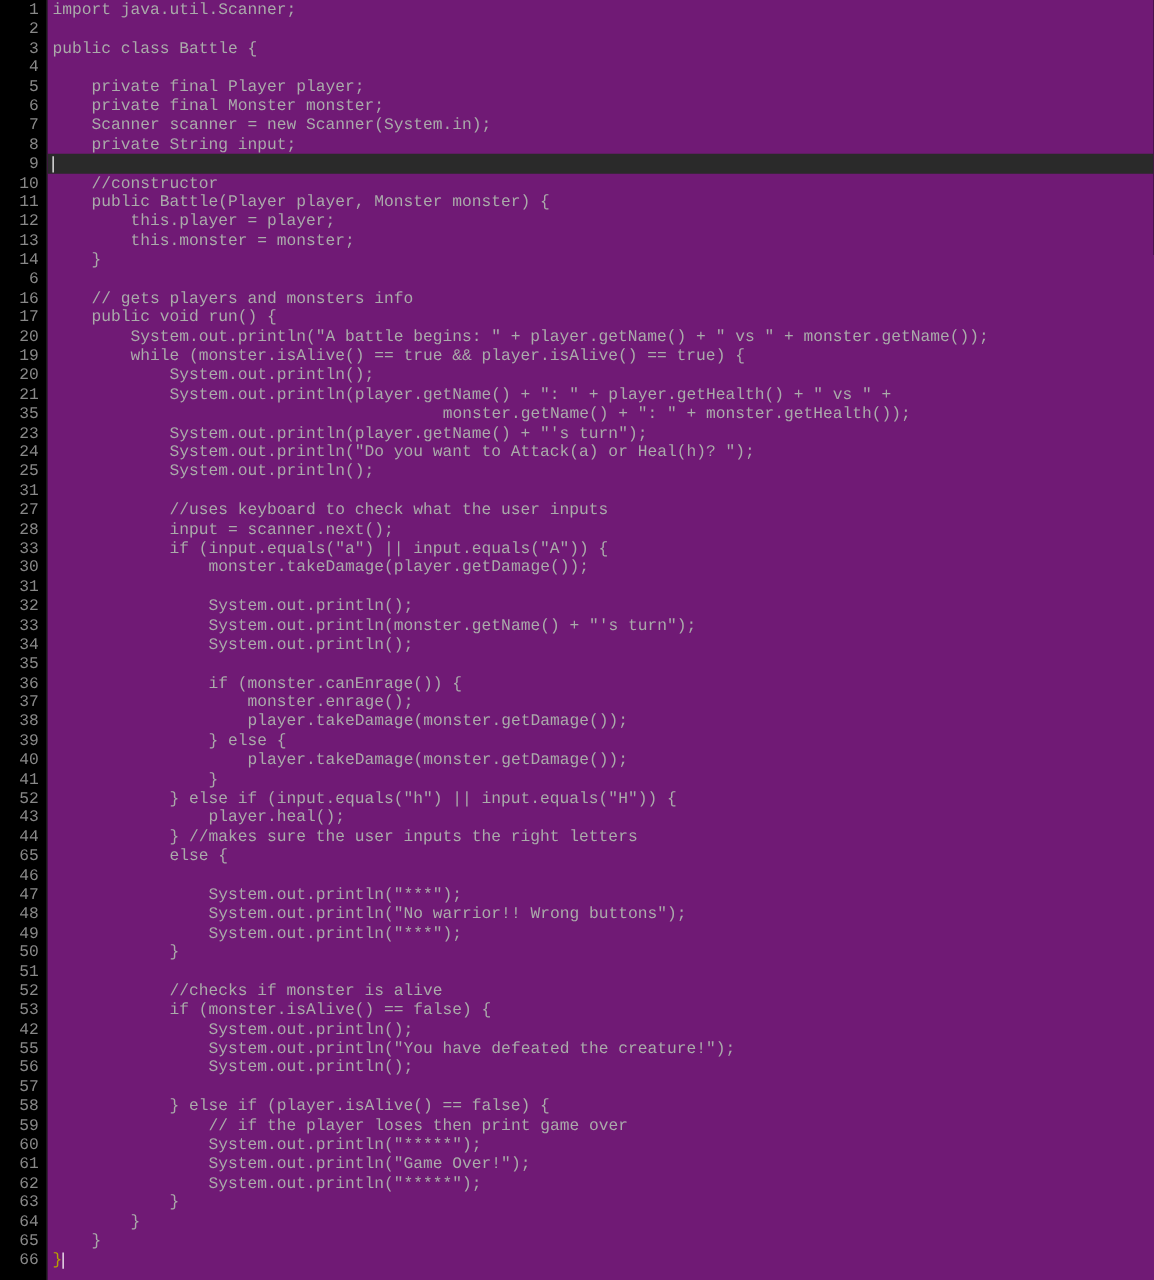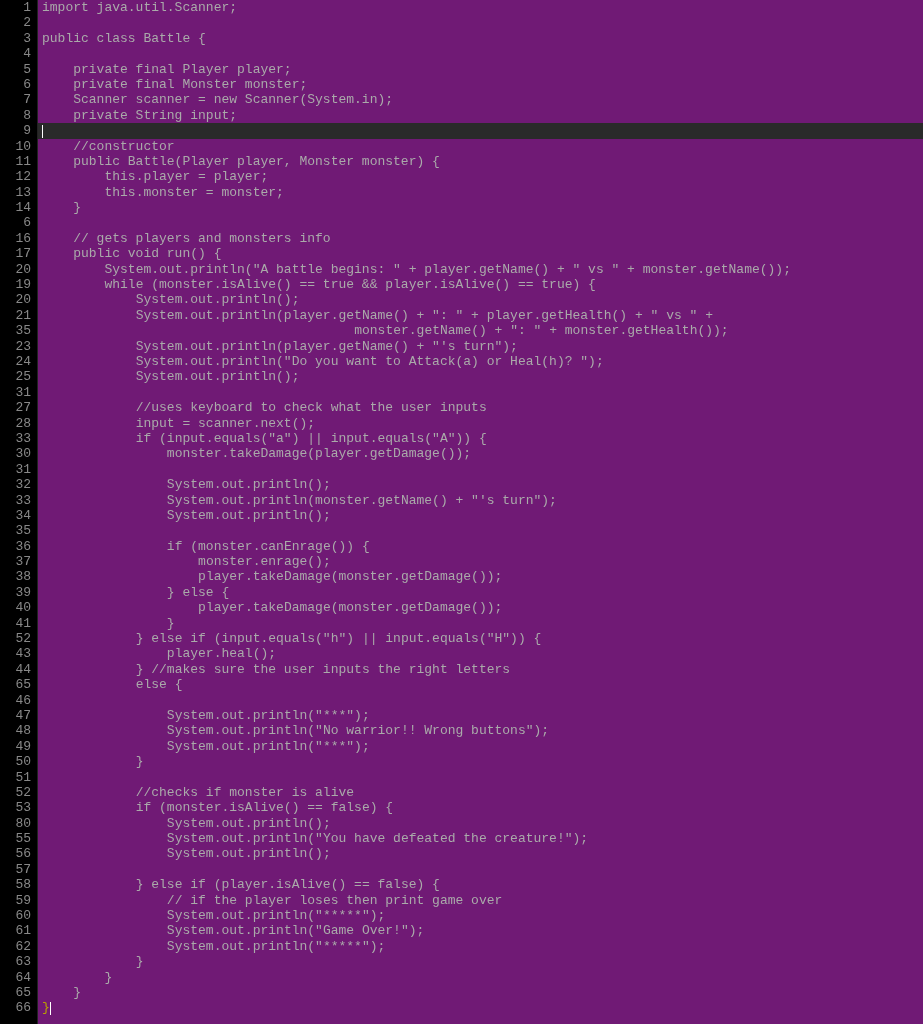--- a/index.html
+++ b/index.html
@@ -111,21 +111,21 @@
       <div class="line">44</div>
       <div class="line">65</div>
       <div class="line">46</div>
       <div class="line">47</div>
       <div class="line">48</div>
       <div class="line">49</div>
       <div class="line">50</div>
       <div class="line">51</div>
       <div class="line">52</div>
       <div class="line">53</div>
-      <div class="line">80</div>
+      <div class="line">42</div>
       <div class="line">55</div>
       <div class="line">56</div>
       <div class="line">57</div>
       <div class="line">58</div>
       <div class="line">59</div>
       <div class="line">60</div>
       <div class="line">61</div>
       <div class="line">62</div>
       <div class="line">63</div>
       <div class="line">64</div>

